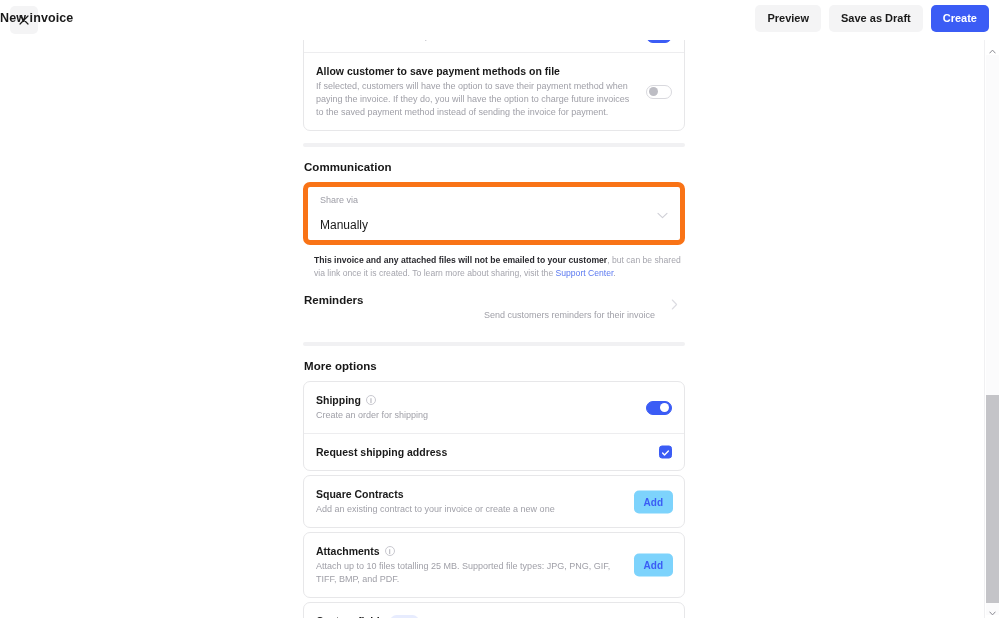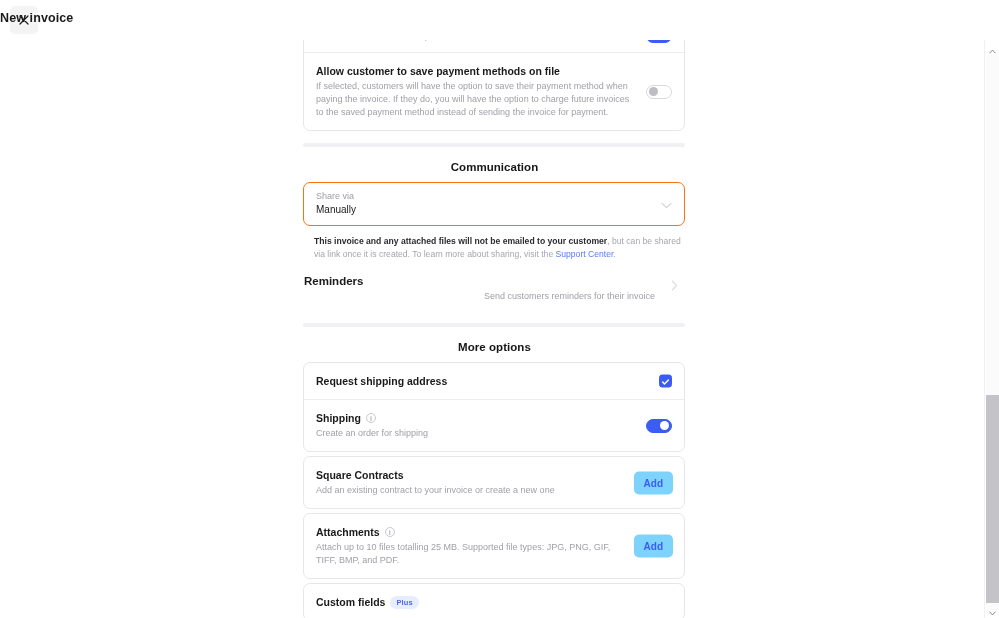--- a/index.html
+++ b/index.html
@@ -153,50 +153,49 @@
     cursor: pointer;
   }
 
   
   .section-heading {
     font-size: 11.5px;
     font-weight: 700;
     color: #161616;
     margin: 0 0 9px 1px;
     letter-spacing: .05px;
-    text-align: center;
   }
 
   
   .big-divider {
     height: 4px;
     background: #f1f1f3;
     border-radius: 2px;
     margin: 12px 0 14px 0;
   }
 
   
   .select-field {
     position: relative;
-    border: 1px solid #f97316;
+    border: 5px solid #f97316;
     border-radius: 7px;
     padding: 7px 34px 8px 12px;
     background: #ffffff;
     cursor: pointer;
   }
   .select-label {
     font-size: 9px;
     color: #9d9da6;
     line-height: 12px;
   }
   .select-value {
-    font-size: 10px;
+    font-size: 12px;
     color: #1a1a1a;
     line-height: 14px;
-    margin-top: 1px;
+    margin-top: 12px;
   }
   .chev-down {
     position: absolute;
     right: 12px; top: 50%;
     transform: translateY(-50%);
   }
 
   
   .helper {
     font-size: 8.6px;
@@ -291,20 +290,25 @@
   <button class="close-btn">
     <span>
       <svg width="10" height="10" viewBox="0 0 10 10">
         <path d="M1 1 L9 9 M9 1 L1 9" stroke="#1a1a1a" stroke-width="1.2" fill="none" stroke-linecap="round"></path>
       </svg>
     </span>
   </button>
 
   <div class="topbar-title">New invoice</div>
 
+  <div class="topbar-actions">
+    <button class="btn btn-secondary">Preview</button>
+    <button class="btn btn-secondary">Save as Draft</button>
+    <button class="btn btn-primary">Create</button>
+  </div>
 </div>
 
 <div class="scrollarea">
   <div class="content">
 
     <div class="card">
 
       <div class="card-row">
         <div class="placeholder-text">Allow customer to add a tip</div>
         <div class="toggle on">
@@ -349,38 +353,38 @@
         </svg>
       </span>
     </div>
 
     <div class="big-divider"></div>
 
     <div class="section-heading">More options</div>
 
     <div class="card">
       <div class="card-row">
+        <div class="row-title">
+          <span>Shipping</span>
+          <span class="info-icon">i</span>
+        </div>
+        <div class="row-desc">Create an order for shipping</div>
+        <div class="toggle on">
+          <div class="knob"></div>
+        </div>
+      </div>
+
+      <div class="card-row">
         <div class="row-title">Request shipping address</div>
         <div class="checkbox">
           <span>
             <svg width="9" height="9" viewBox="0 0 9 9">
               <path d="M1.6 4.6 L3.5 6.5 L7.4 2.4" stroke="#ffffff" stroke-width="1.4" fill="none" stroke-linecap="round" stroke-linejoin="round"></path>
             </svg>
           </span>
-        </div>
-      </div>
-
-      <div class="card-row">
-        <div class="row-title">
-          <span>Shipping</span>
-          <span class="info-icon">i</span>
-        </div>
-        <div class="row-desc">Create an order for shipping</div>
-        <div class="toggle on">
-          <div class="knob"></div>
         </div>
       </div>
     </div>
 
     <div class="card">
       <div class="card-row with-add">
         <div class="row-title">Square Contracts</div>
         <div class="row-desc">Add an existing contract to your invoice or create a new one</div>
         <button class="add-btn">Add</button>
       </div>

